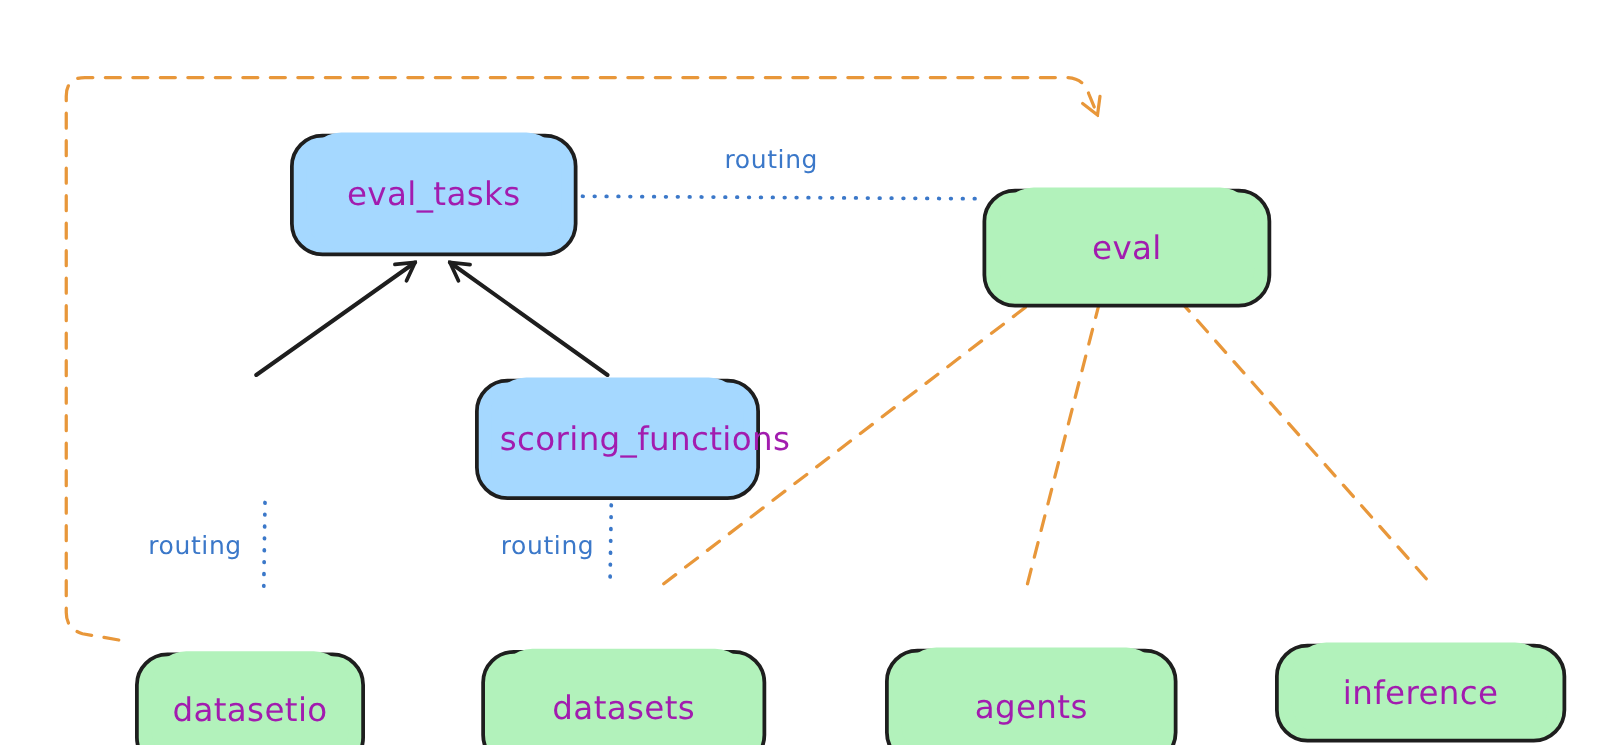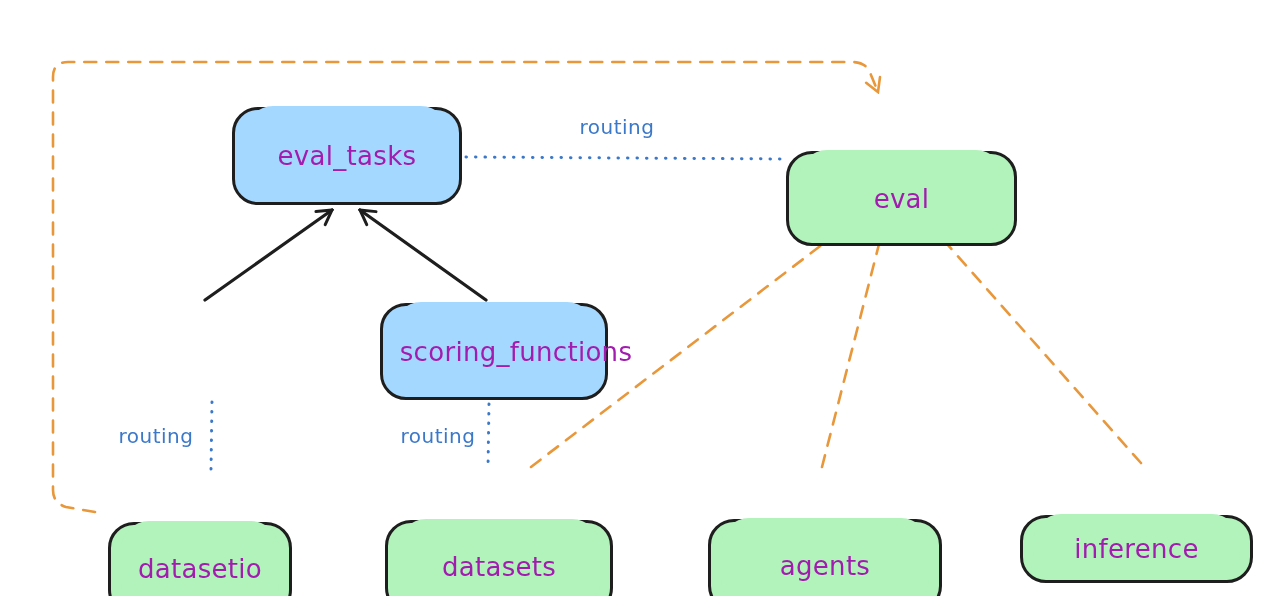--- a/index.html
+++ b/index.html
@@ -107,21 +107,21 @@
   </div>
 
   <div class="node node-green" style="left:385px; top:472px; width:228px; height:94px;">
     <span class="node-label">datasets</span>
   </div>
 
   <div class="node node-green" style="left:708px; top:471px; width:234px; height:93px;">
     <span class="node-label">agents</span>
   </div>
 
-  <div class="node node-green" style="left:1020px; top:467px; width:233px; height:68px;">
+  <div class="node node-green" style="left:1020px; top:467px; width:233px; height:79px;">
     <span class="node-label">inference</span>
   </div>
 
   <span class="edge-label" style="left:562px; top:115px;">routing</span>
   <span class="edge-label" style="left:101px; top:424px;">routing</span>
   <span class="edge-label" style="left:383px; top:424px;">routing</span>
 
 </div>
 
 </body></html>

